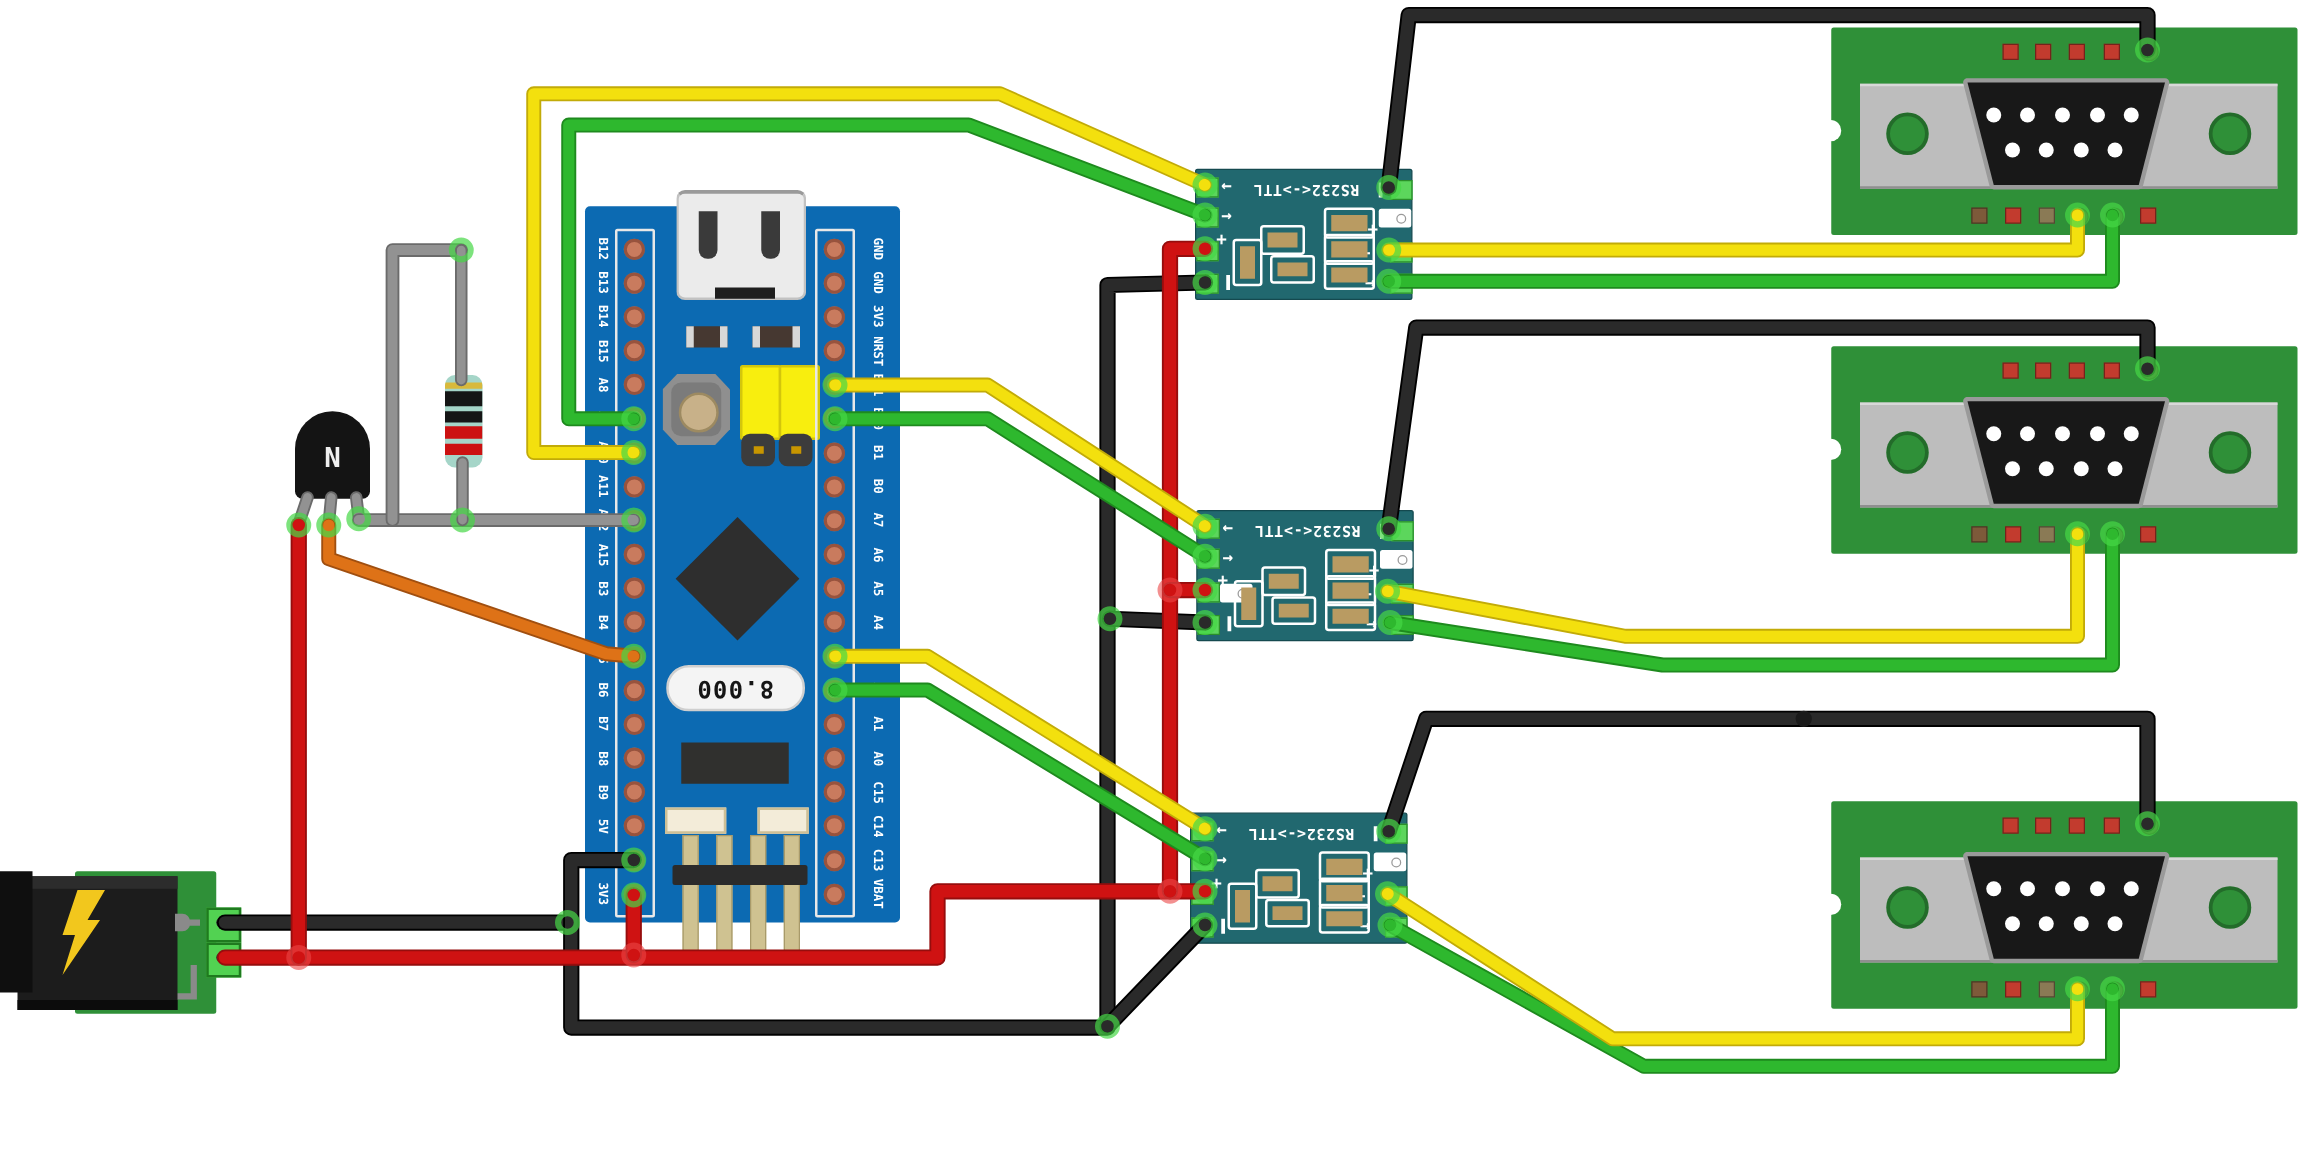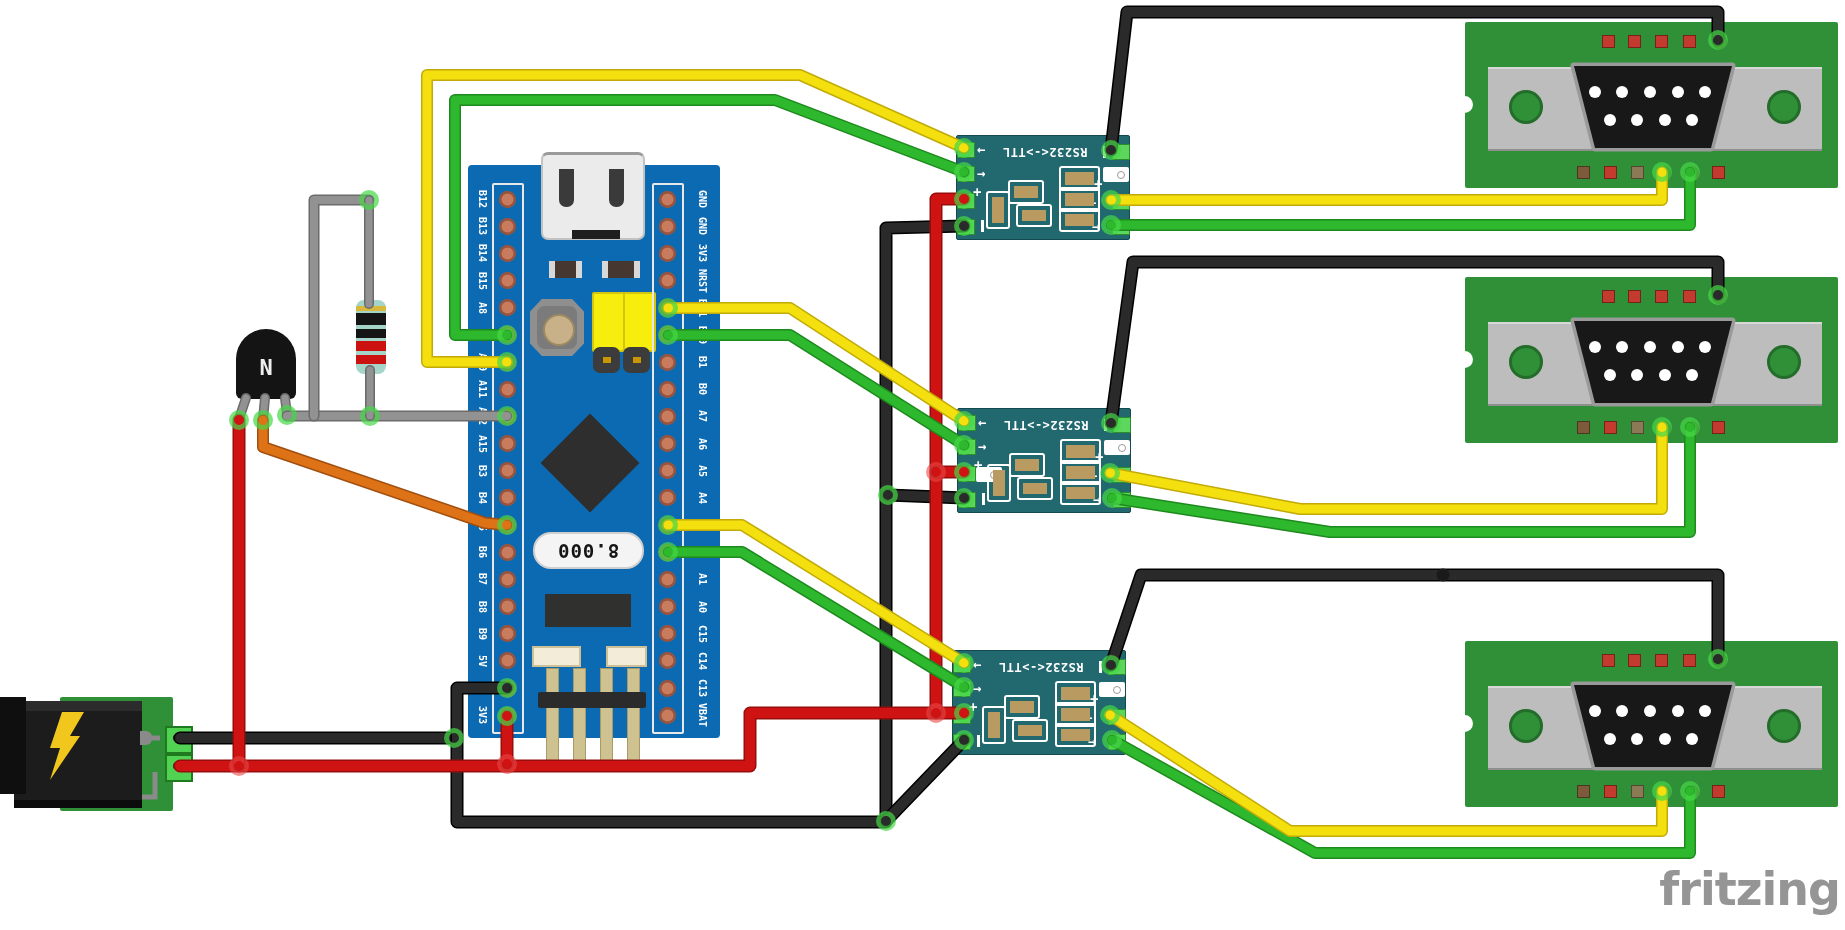--- a/index.html
+++ b/index.html
@@ -539,14 +539,13 @@
       <circle cx="1718" cy="659" r="7.5" fill="none" stroke="rgba(70,215,70,0.7)" stroke-width="5"></circle>
       <circle cx="1662" cy="791" r="7.5" fill="none" stroke="rgba(70,215,70,0.7)" stroke-width="5"></circle>
       <circle cx="1690" cy="791" r="7.5" fill="none" stroke="rgba(70,215,70,0.7)" stroke-width="5"></circle>
       <circle cx="239" cy="766" r="7.5" fill="none" stroke="rgba(235,70,70,0.6)" stroke-width="5"></circle>
       <circle cx="507" cy="764" r="7.5" fill="none" stroke="rgba(235,70,70,0.6)" stroke-width="5"></circle>
       <circle cx="936" cy="713" r="7.5" fill="none" stroke="rgba(235,70,70,0.6)" stroke-width="5"></circle>
       <circle cx="936" cy="472" r="7.5" fill="none" stroke="rgba(235,70,70,0.6)" stroke-width="5"></circle>
       <circle cx="1443" cy="575" r="6.5" fill="#1a1a1a"></circle>
     </svg>
 
-  <div id="watermark">fritzing</div>
 </div>
 
 </body></html>

